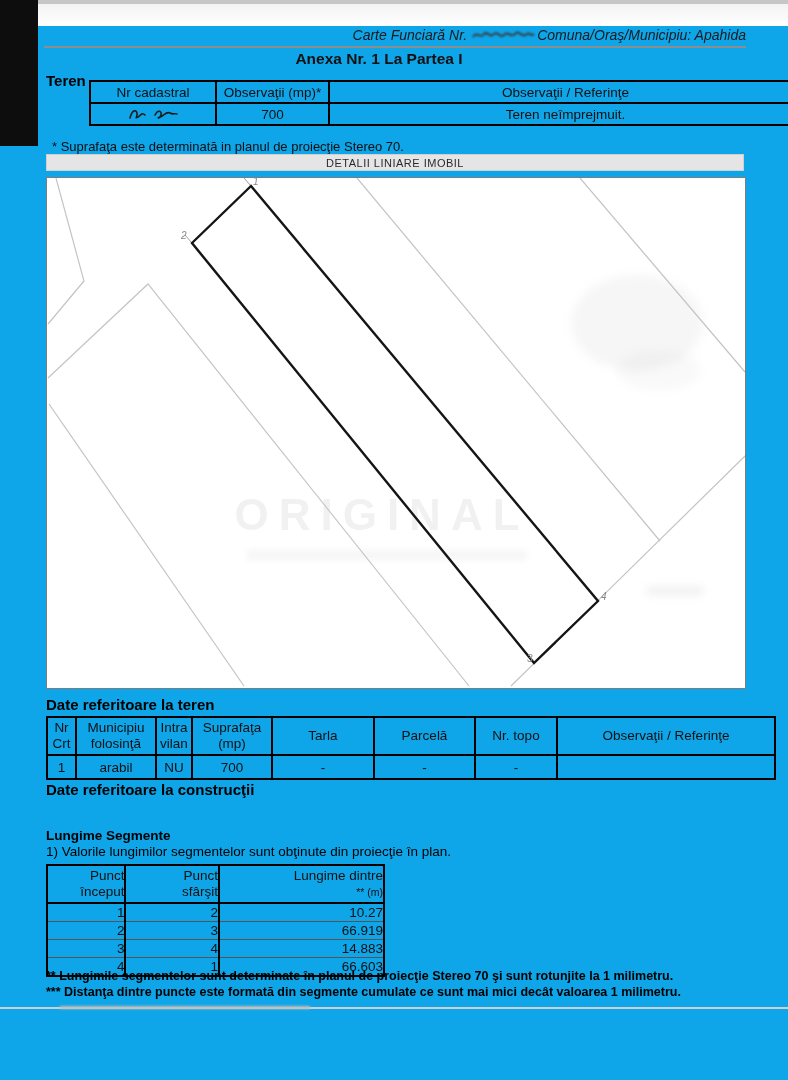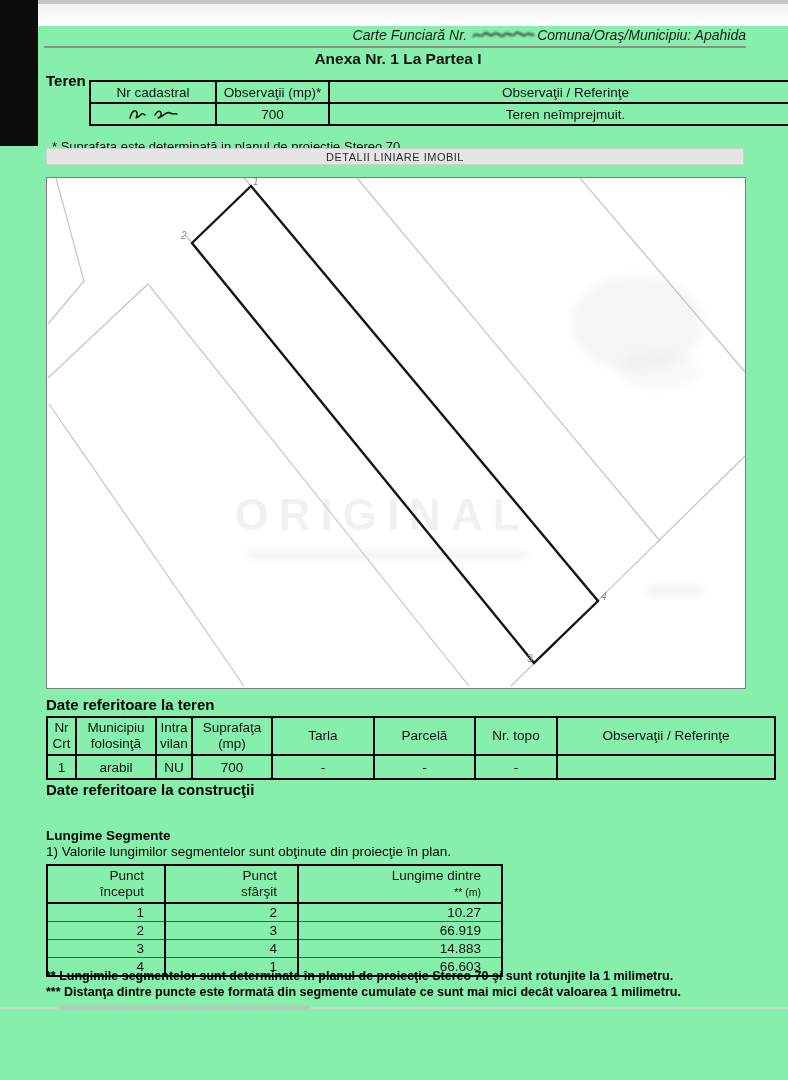--- a/index.html
+++ b/index.html
@@ -1,60 +1,60 @@
 <!DOCTYPE html>
 <html><head>
 <meta charset="utf-8">
 <style>
   html,body{margin:0;padding:0;background:#ffffff;}
   .page{
     position:relative;width:788px;height:1080px;overflow:hidden;
-    background:#86efac;font-family:"Liberation Sans","DejaVu Sans",sans-serif;color:#111;
+    background:#0ea5e9;font-family:"Liberation Sans","DejaVu Sans",sans-serif;color:#111;
   }
   .abs{position:absolute;}
   .top-strip{left:0;top:0;width:788px;height:4px;background:#c6c6c6;}
   .top-haze{left:0;top:4px;width:788px;height:22px;background:linear-gradient(#f3f3f3,#ffffff);}
   .left-black-bar{left:0;top:0;width:38px;height:146px;background:#0d0d0d;}
   .cf-line{top:27px;left:300px;width:446px;text-align:right;font-style:italic;font-size:14px;color:#1a1a1a;white-space:nowrap;}
   .cf-redact{display:inline-block;vertical-align:-2px;margin:0 2px 0 4px;filter:blur(1.3px);}
   .hrule{top:46px;left:44px;width:702px;height:2px;background:#8d8d8d;}
-  .anexa-title{top:50px;left:0;width:758px;text-align:center;font-weight:bold;font-size:15.5px;margin-left:19px;}
+  .anexa-title{top:50px;left:0;width:758px;text-align:center;font-weight:bold;font-size:15.5px;}
   .sec-heading{font-weight:bold;font-size:15px;color:#000;}
   .teren-heading{top:72px;left:46px;}
 
   table{border-collapse:collapse;table-layout:fixed;}
   .teren-table{top:80px;left:46px;width:698px;margin-left:43px;}
   .teren-table th,.teren-table td{border:2px solid #000;font-weight:400;font-size:13.5px;padding:0 4px;height:20px;overflow:hidden;}
   .teren-table th{text-align:center;}
   .c-nrcad{width:116px;} .c-supr{width:103px;} .c-obs{width:463px;}
   .td-center{text-align:center;}
   .td-left{text-align:center;font-size:12.5px;}
   .cad-squiggle{display:block;margin:0 auto;filter:blur(.4px);}
 
   .teren-footnote{top:139px;left:52px;font-size:13px;color:#0e0e0e;}
 
-  .detalii-bar{top:148px;left:46px;width:698px;height:17px;background:#e5e5e5;border:1px solid #d0d0d0;
+  .detalii-bar{top:154px;left:46px;width:698px;height:17px;background:#e5e5e5;border:1px solid #d0d0d0;
     display:flex;align-items:center;justify-content:center;font-size:11px;letter-spacing:.5px;color:#2a2a2a;box-sizing:border-box;}
   .map-box{top:177px;left:46px;width:698px;height:510px;border:1px solid #7d7d7d;background:#fff;box-sizing:content-box;}
 
   .dt-heading{top:696px;left:46px;}
   .dt-table{top:716px;left:46px;width:698px;}
   .dt-table th,.dt-table td{border:2px solid #000;font-weight:400;font-size:13.5px;padding:0 2px;overflow:hidden;}
   .dt-table th{height:36px;text-align:center;line-height:1.15;}
   .dt-table td{height:22px;text-align:center;}
   .th-small{font-size:10.5px;line-height:1.1;}
   .w-nrcrt{width:23px;} .w-categ{width:74px;} .w-intra{width:30px;} .w-supr2{width:74px;}
   .w-tarla{width:96px;} .w-parcela{width:95px;} .w-topo{width:76px;} .w-obs2{width:212px;}
 
   .ctr-heading{top:781px;left:46px;}
   .seg-heading{top:828px;left:46px;font-size:13.5px;font-weight:600;color:#000;}
   .seg-note{top:844px;left:46px;font-size:13.5px;color:#000;}
 
   .seg-table{top:864px;left:46px;width:339px;}
-  .seg-table th,.seg-table td{border:1px solid #555;font-weight:400;font-size:13.5px;text-align:right;padding:0 20px;overflow:hidden;}
+  .seg-table th,.seg-table td{border:1px solid #555;font-weight:400;font-size:13.5px;text-align:right;padding:0 0;overflow:hidden;}
   .seg-table th{border:2px solid #000;line-height:1.15;height:36px;}
   .seg-table td{height:17px;border-left:2px solid #000;border-right:2px solid #000;}
   .seg-table tr:last-child td{border-bottom:2px solid #000;}
   .sw-start{width:76px;} .sw-end{width:91px;} .sw-len{width:162px;}
   .seg-unit{font-size:10.5px;}
 
   .fn{left:46px;width:700px;font-size:12.5px;font-weight:bold;color:#000;}
   .fn2{top:969px;} .fn3{top:985px;}
   .bottom-streak{top:1007px;left:0;width:788px;height:2px;background:#cfcfcf;}
   .bottom-streak2{top:1006px;left:60px;width:250px;height:3px;background:#bdbdbd;filter:blur(1px);}

